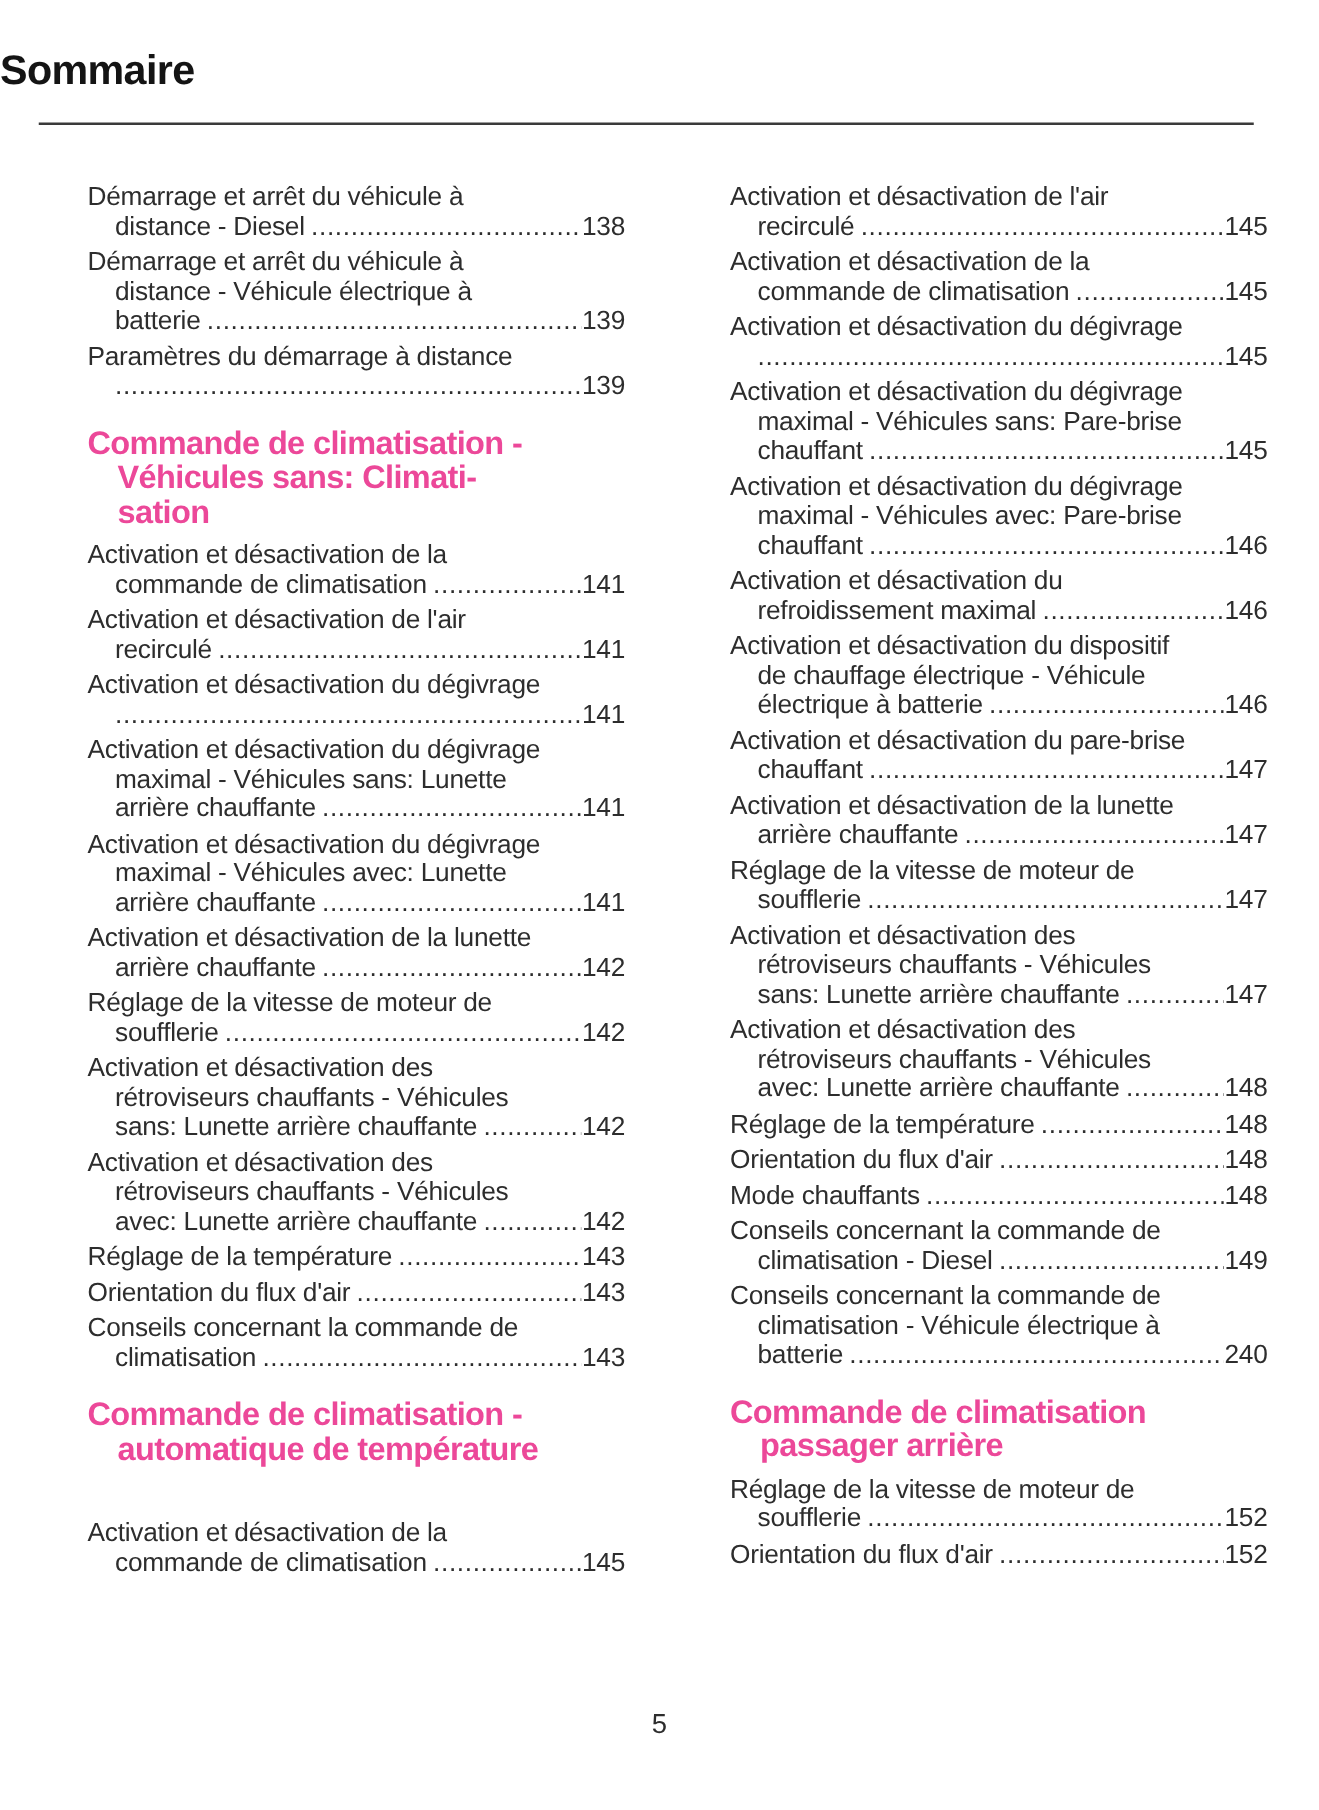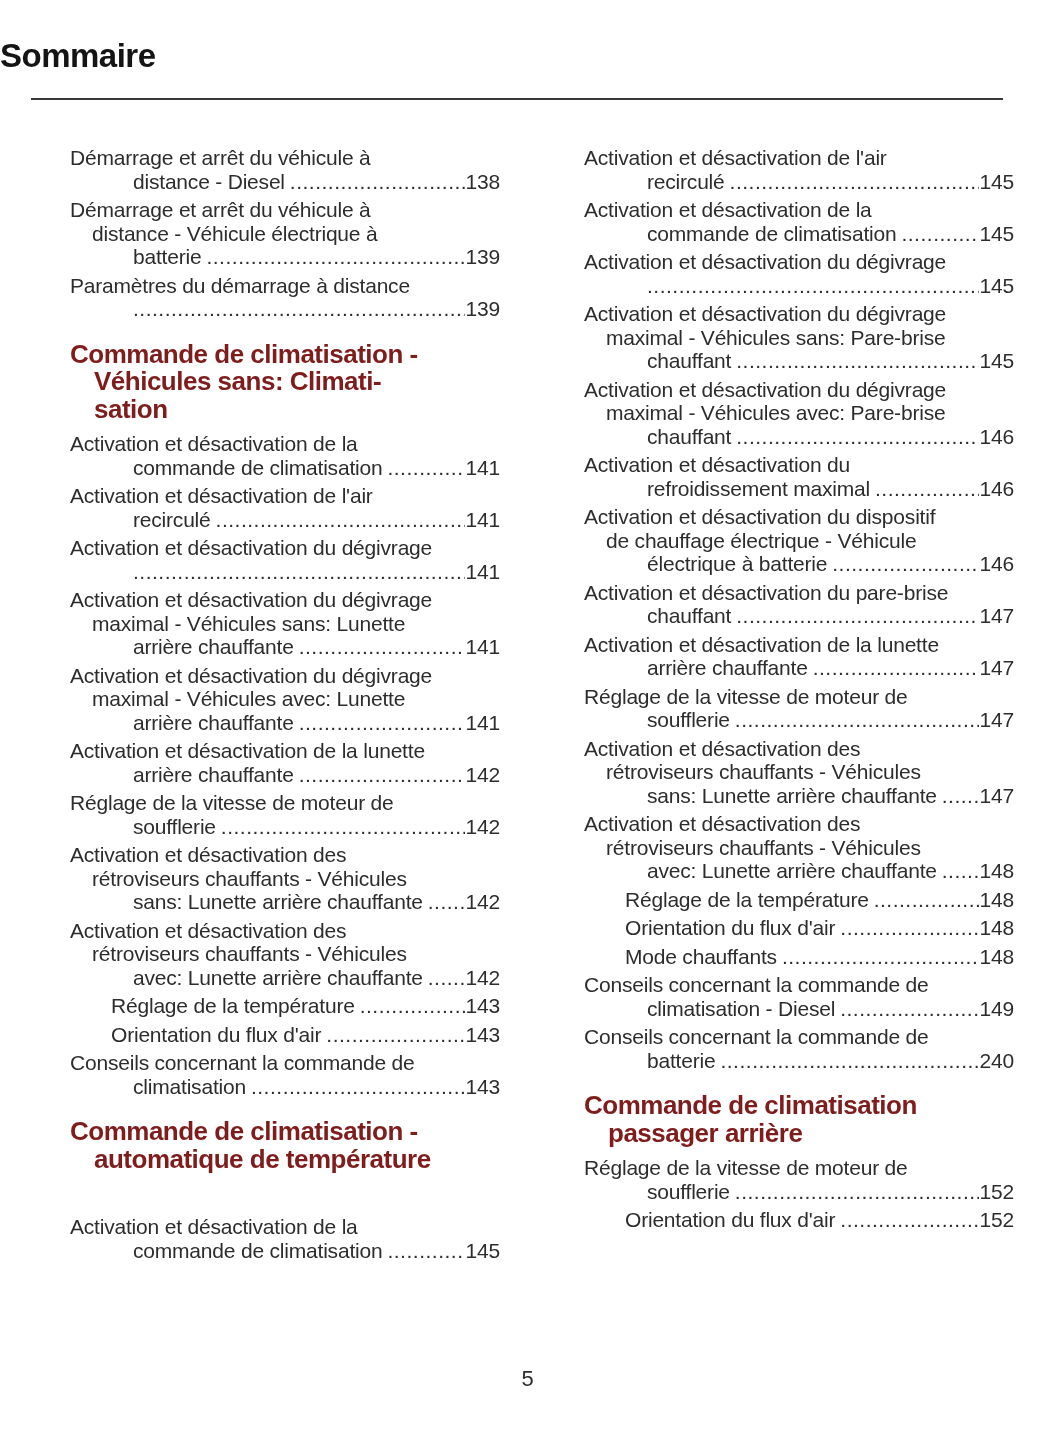--- a/index.html
+++ b/index.html
@@ -38,39 +38,39 @@
 
   .toc-entry {
     font-size: 21px;
     line-height: 23.5px;
     letter-spacing: -0.2px;
     color: #2d2d2d;
     margin-bottom: 5px;
   }
   .toc-entry .line { white-space: nowrap; }
   .toc-entry .line.cont { padding-left: 22px; }
-  .dotline { display: flex; align-items: baseline; margin-left: 41px; }
+  .dotline { display: flex; align-items: baseline; }
   .dotline .txt { white-space: pre; flex: 0 0 auto; }
   .dotline .leader {
     flex: 1 1 auto;
     overflow: hidden;
     white-space: nowrap;
     letter-spacing: 0.5px;
     margin-left: 5px;
     margin-right: 1px;
   }
   .dotline .txt:empty + .leader { margin-left: 0; }
   .dotline .pg { flex: 0 0 auto; white-space: nowrap; }
 
   .toc-heading {
     font-size: 26px;
     line-height: 27.5px;
     font-weight: bold;
     letter-spacing: -0.5px;
-    color: #7f1d1d;
+    color: #ec4899;
     margin-top: 20px;
     margin-bottom: 9px;
   }
   .toc-heading .hline { white-space: nowrap; }
   .toc-heading .hline.cont { padding-left: 24px; }
   .toc-heading.gap-large { margin-bottom: 42px; }
 
   .footer-page-number {
     position: absolute;
     top: 1366px;
@@ -356,20 +356,21 @@
         <div class="toc-entry">
           <div class="line">Conseils concernant la commande de</div>
           <div class="line dotline cont">
             <span class="txt">climatisation - Diesel</span>
             <span class="leader">........................................................................................................................................................................................................</span>
             <span class="pg">149</span>
           </div>
         </div>
         <div class="toc-entry">
           <div class="line">Conseils concernant la commande de</div>
+          <div class="line cont">climatisation - Véhicule électrique à</div>
           <div class="line dotline cont">
             <span class="txt">batterie</span>
             <span class="leader">........................................................................................................................................................................................................</span>
             <span class="pg">240</span>
           </div>
         </div>
         <div class="toc-heading">
           <div class="hline">Commande de climatisation</div>
           <div class="hline cont">passager arrière</div>
         </div>

